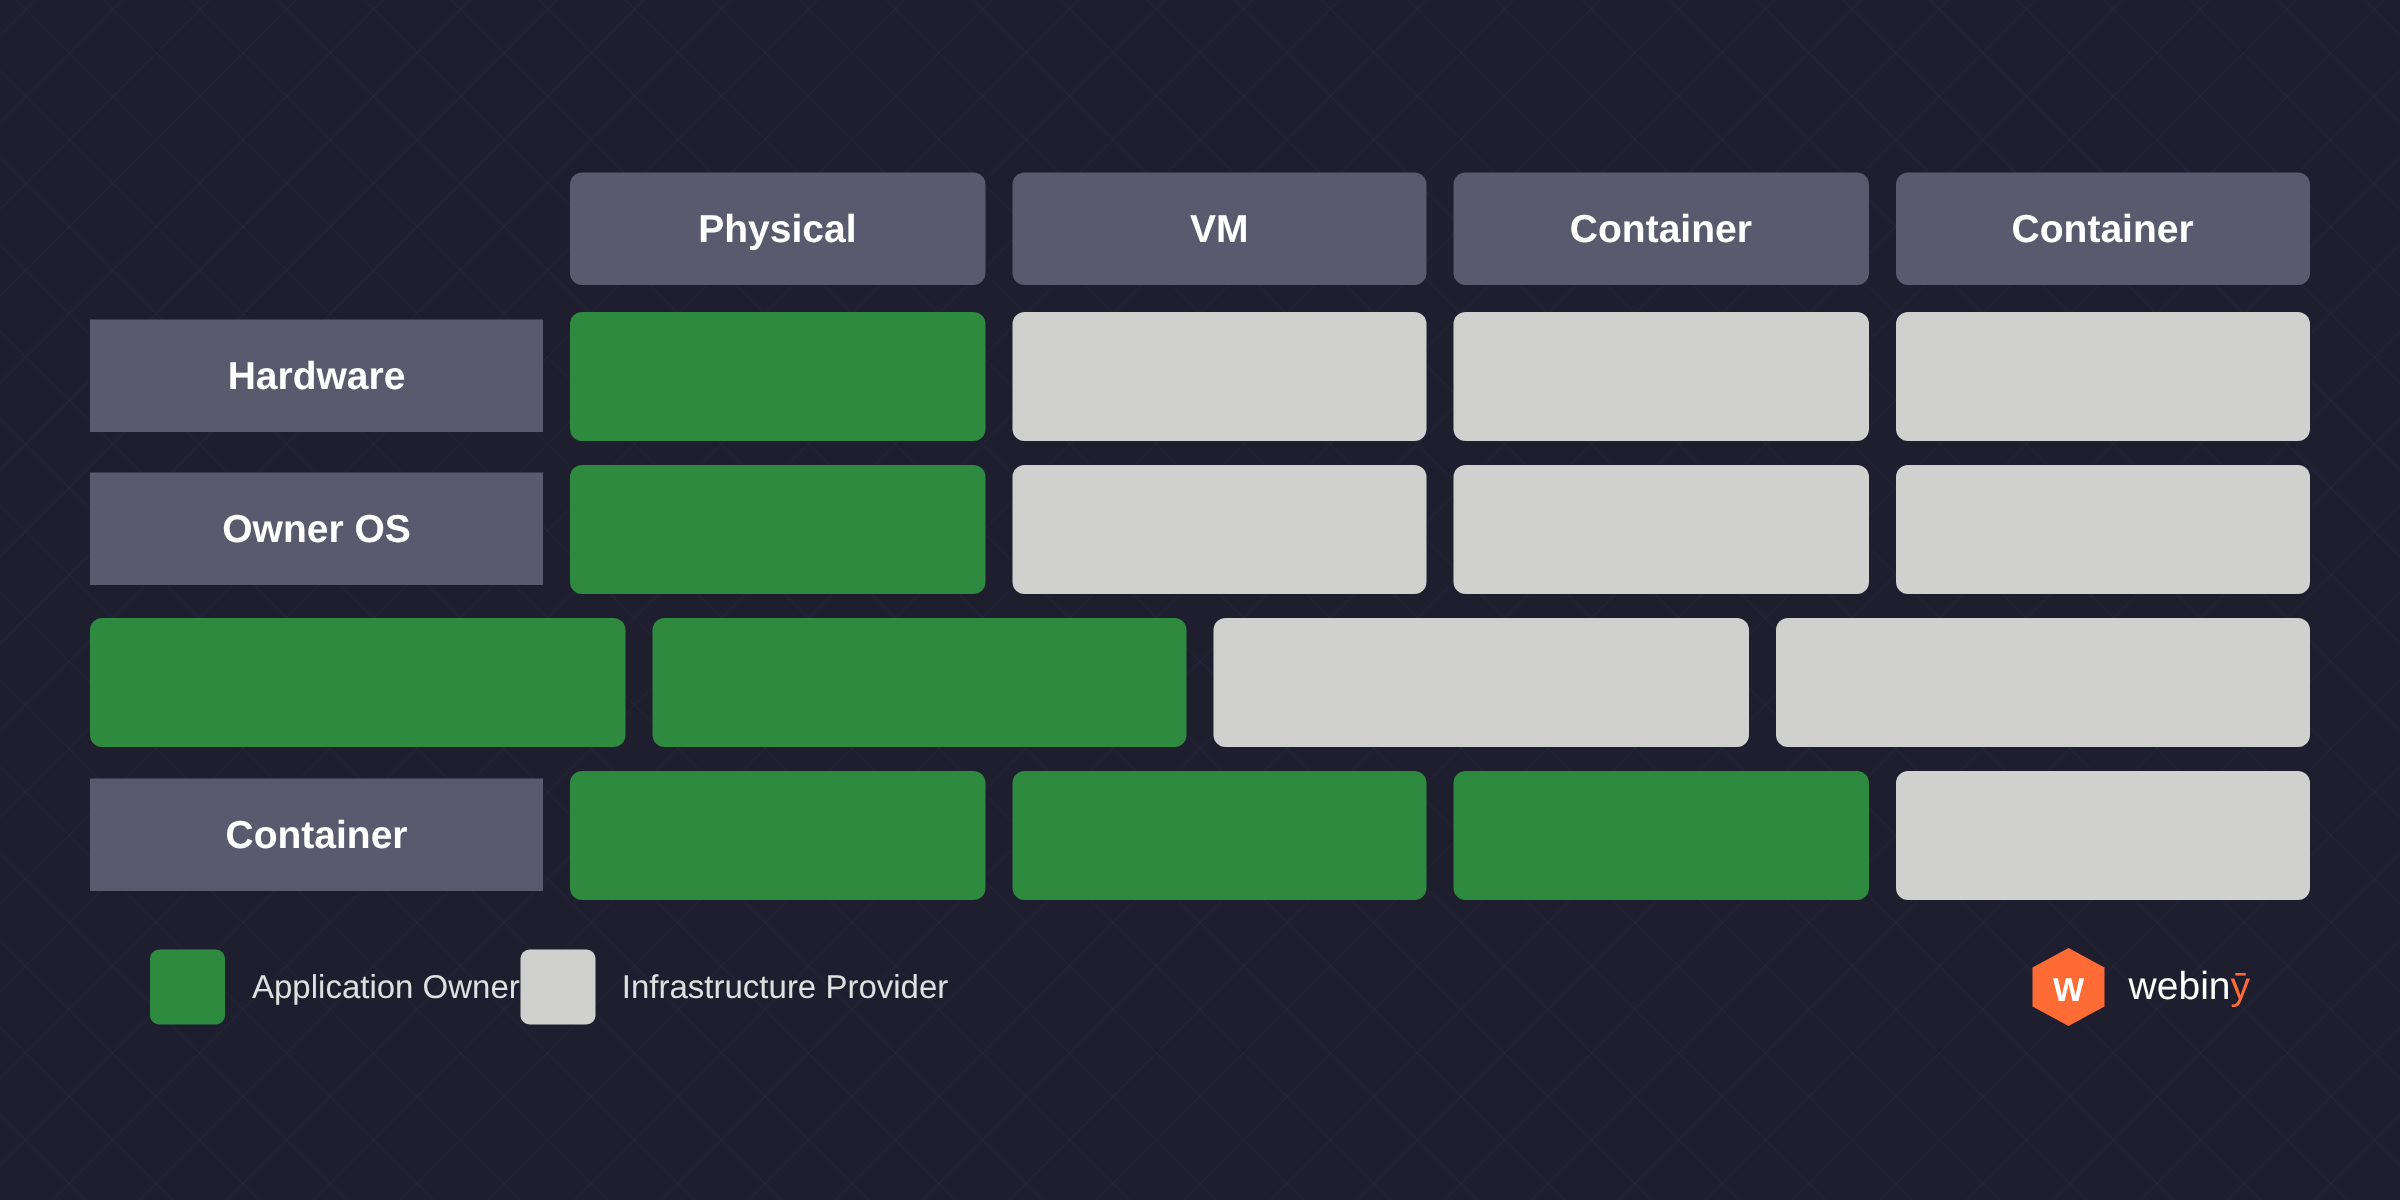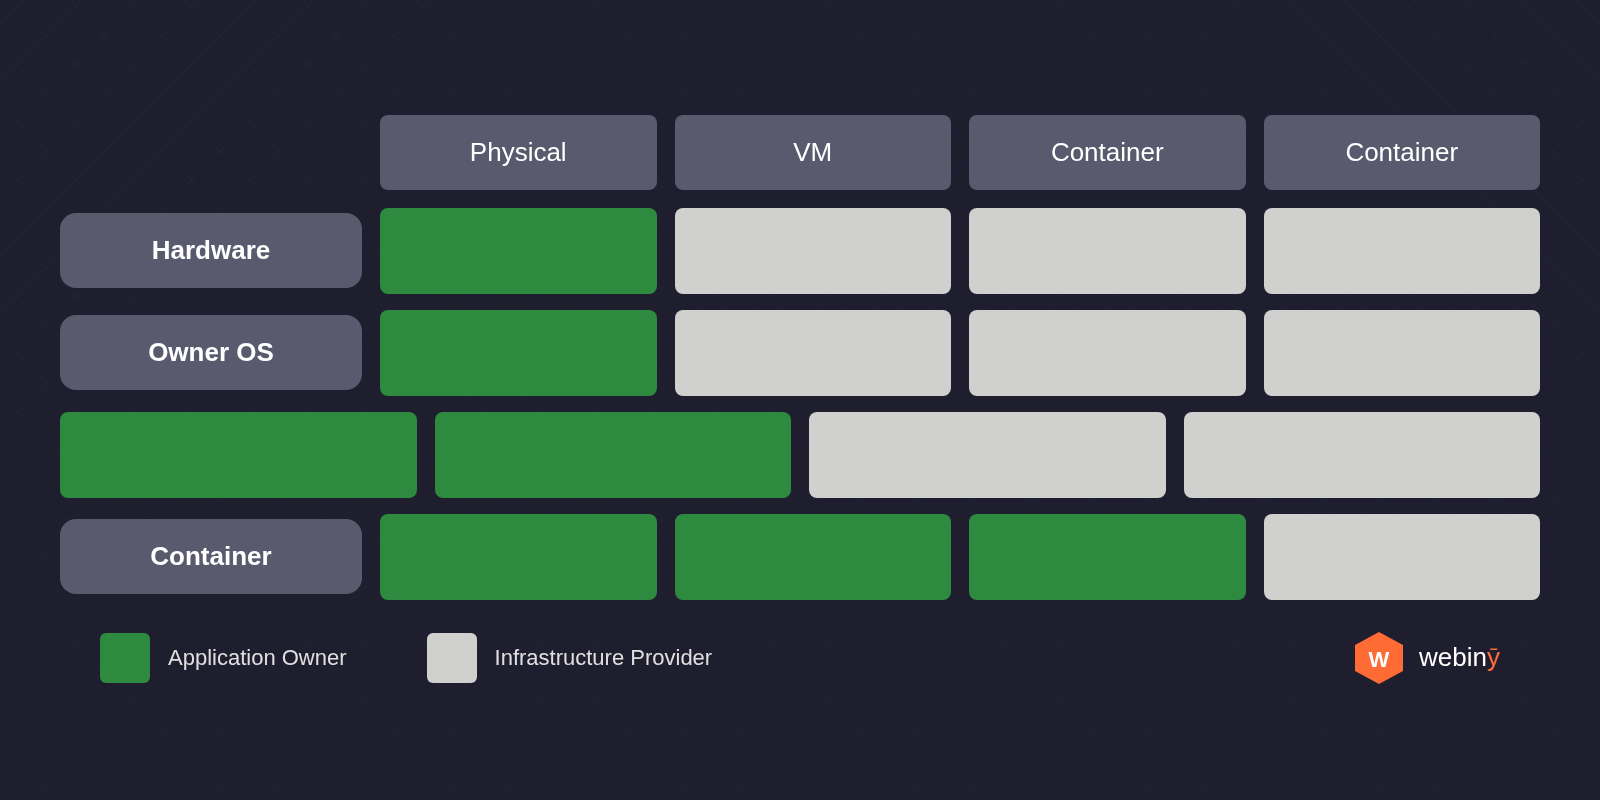--- a/index.html
+++ b/index.html
@@ -57,41 +57,41 @@
     }
 
     .col-header {
       flex: 1;
       background-color: #5a5a6e;
       border-radius: 8px;
       padding: 22px 10px;
       text-align: center;
       color: #ffffff;
       font-size: 26px;
-      font-weight: 400;
+      font-weight: 700;
     }
 
     
     .data-rows {
       display: flex;
       flex-direction: column;
       gap: 16px;
     }
 
     .data-row {
       display: flex;
       align-items: center;
       gap: 18px;
     }
 
     .row-label {
       width: 302px;
       flex-shrink: 0;
       background-color: #5a5a6e;
-      border-radius: 16px;
+      border-radius: 0;
       padding: 22px 10px;
       text-align: center;
       color: #ffffff;
       font-size: 26px;
       font-weight: 700;
     }
 
     .row-cells {
       display: flex;
       flex: 1;
@@ -118,21 +118,20 @@
       align-items: center;
       margin-top: 30px;
       width: 1480px;
       padding: 0 40px;
     }
 
     .legend-left {
       display: flex;
       align-items: center;
       gap: 18px;
-      margin-right: 80px;
     }
 
     .legend-swatch {
       width: 50px;
       height: 50px;
       border-radius: 6px;
       flex-shrink: 0;
     }
 
     .legend-swatch.green {

